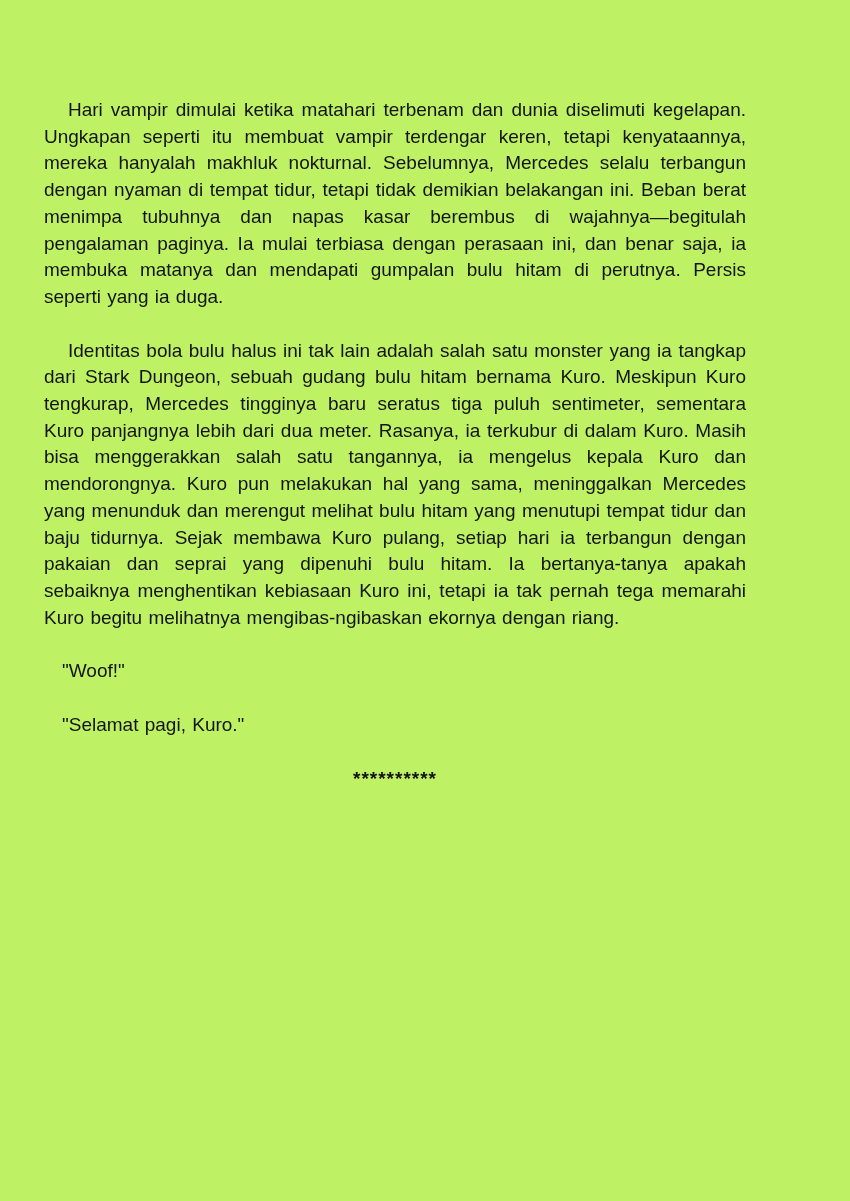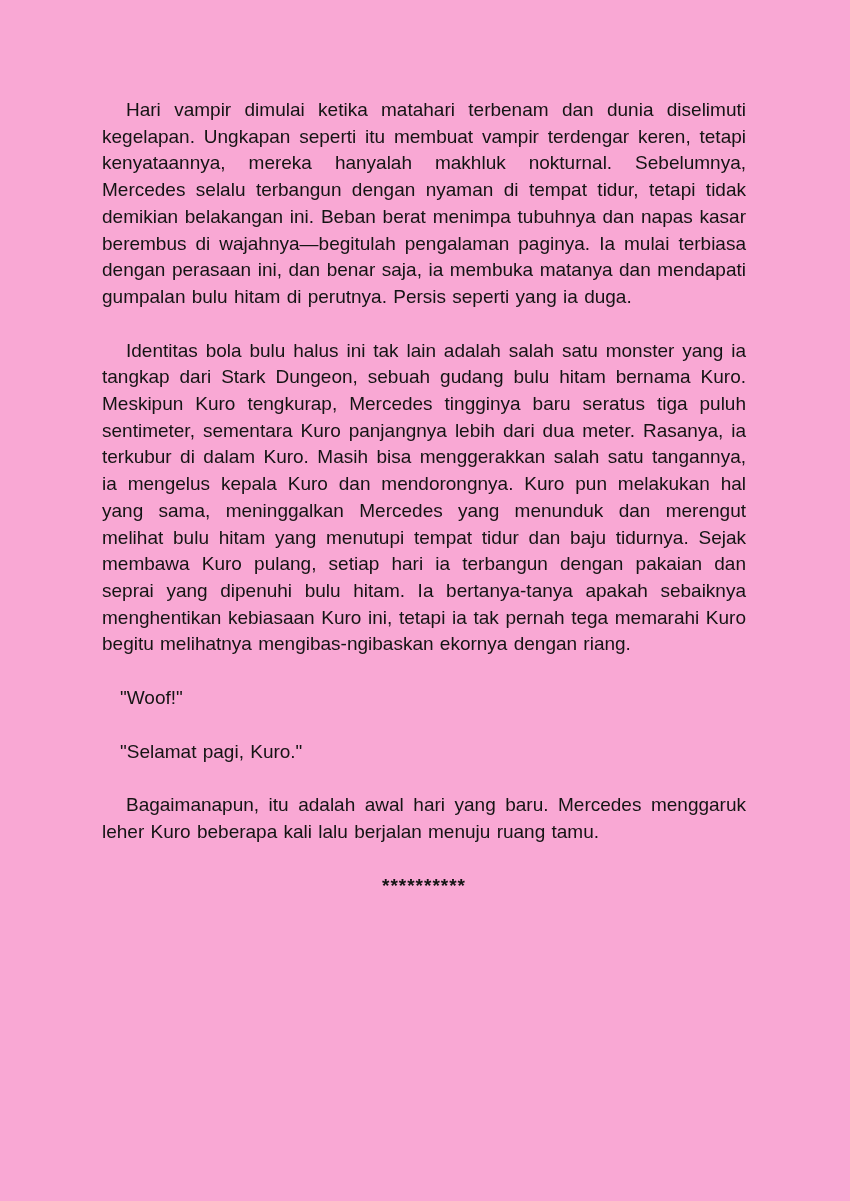--- a/index.html
+++ b/index.html
@@ -6,22 +6,22 @@
     margin: 0;
     padding: 0;
     background: #ffffff;
   }
   .page {
     position: relative;
     box-sizing: border-box;
     width: 850px;
     height: 1201px;
     margin: 0;
-    padding: 97px 104px 0 102px;
-    background: #f9a8d4;
+    padding: 97px 104px 0 44px;
+    background: #bef264;
     color: #141414;
     font-family: "Liberation Sans", "DejaVu Sans", sans-serif;
     font-size: 19px;
     line-height: 26.7px;
     overflow: hidden;
   }
   .para {
     margin: 0 0 27px 0;
     text-align: justify;
     text-indent: 24px;
@@ -44,16 +44,15 @@
 
 <div class="page">
   <p class="para">Hari vampir dimulai ketika matahari terbenam dan dunia diselimuti kegelapan. Ungkapan seperti itu membuat vampir terdengar keren, tetapi kenyataannya, mereka hanyalah makhluk nokturnal. Sebelumnya, Mercedes selalu terbangun dengan nyaman di tempat tidur, tetapi tidak demikian belakangan ini. Beban berat menimpa tubuhnya dan napas kasar berembus di wajahnya—begitulah pengalaman paginya. Ia mulai terbiasa dengan perasaan ini, dan benar saja, ia membuka matanya dan mendapati gumpalan bulu hitam di perutnya. Persis seperti yang ia duga.</p>
 
   <p class="para">Identitas bola bulu halus ini tak lain adalah salah satu monster yang ia tangkap dari Stark Dungeon, sebuah gudang bulu hitam bernama Kuro. Meskipun Kuro tengkurap, Mercedes tingginya baru seratus tiga puluh sentimeter, sementara Kuro panjangnya lebih dari dua meter. Rasanya, ia terkubur di dalam Kuro. Masih bisa menggerakkan salah satu tangannya, ia mengelus kepala Kuro dan mendorongnya. Kuro pun melakukan hal yang sama, meninggalkan Mercedes yang menunduk dan merengut melihat bulu hitam yang menutupi tempat tidur dan baju tidurnya. Sejak membawa Kuro pulang, setiap hari ia terbangun dengan pakaian dan seprai yang dipenuhi bulu hitam. Ia bertanya-tanya apakah sebaiknya menghentikan kebiasaan Kuro ini, tetapi ia tak pernah tega memarahi Kuro begitu melihatnya mengibas-ngibaskan ekornya dengan riang.</p>
 
   <p class="para dialogue">"Woof!"</p>
 
   <p class="para dialogue">"Selamat pagi, Kuro."</p>
 
-  <p class="para">Bagaimanapun, itu adalah awal hari yang baru. Mercedes menggaruk leher Kuro beberapa kali lalu berjalan menuju ruang tamu.</p>
 
   <p class="para separator">**********</p>
 </div>
 
 </body></html>

